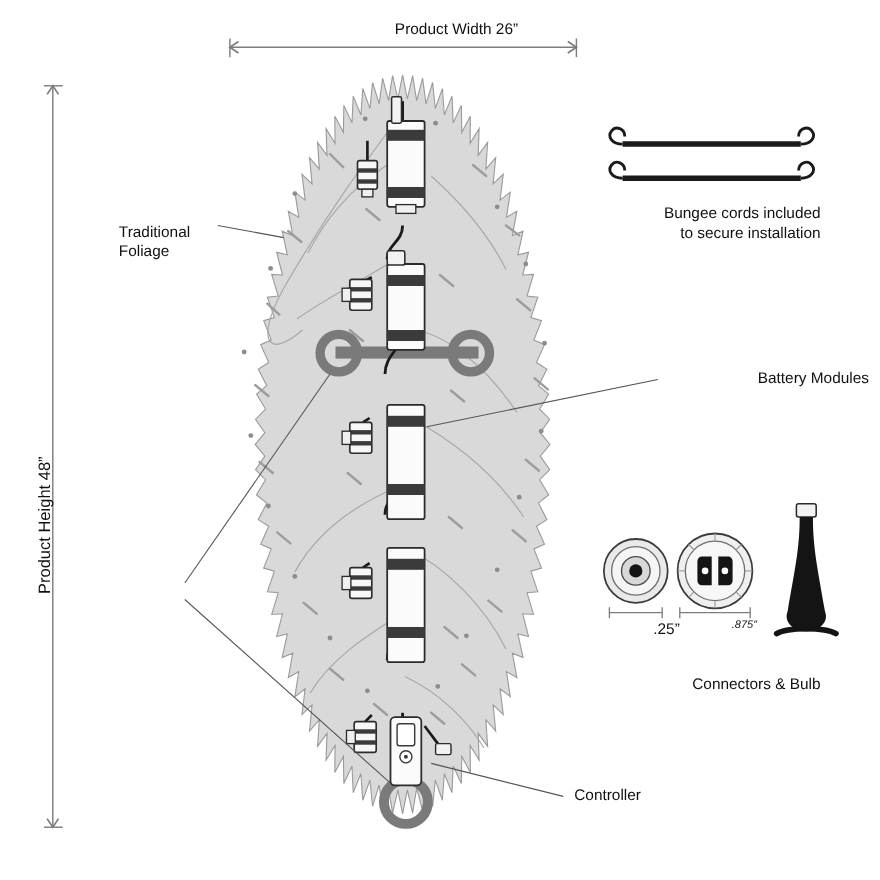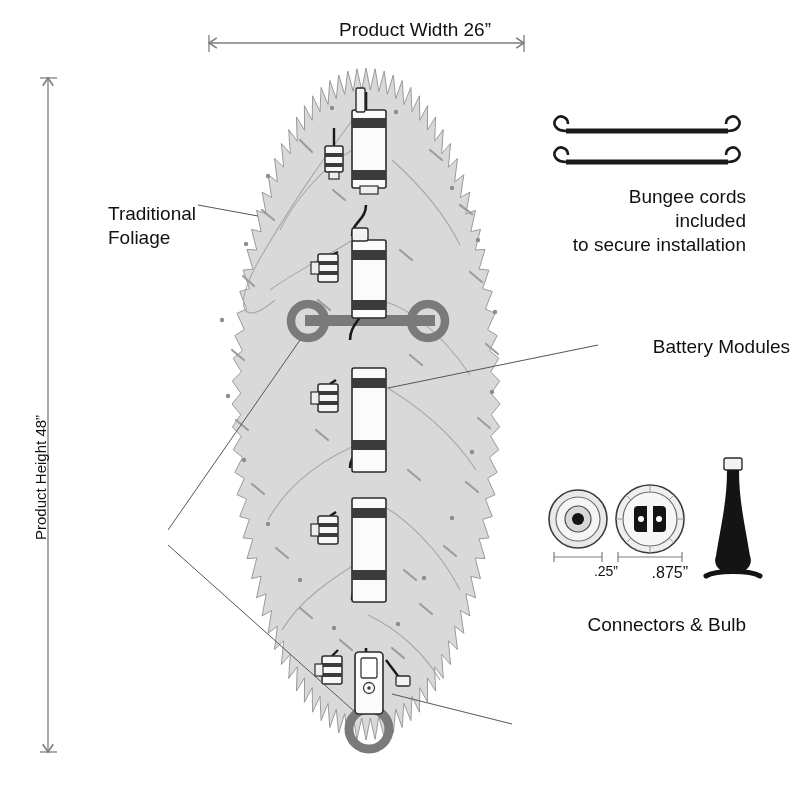--- a/index.html
+++ b/index.html
@@ -22,21 +22,21 @@
   svg.layer {
     position: absolute;
     left: 0;
     top: 0;
     width: 800px;
     height: 800px;
   }
   .lbl {
     position: absolute;
     font-family: "Liberation Sans", sans-serif;
-    font-size: 19px;
+    font-size: 14px;
     color: #111111;
     line-height: 1.25;
     white-space: pre-line;
   }
   .lbl.center {
     text-align: right;
   }
   .vert {
     position: absolute;
     transform-origin: 0 0;
@@ -331,23 +331,24 @@
   <div class="lbl" style="left:305px; top:18px; width:220px; text-align:center;">Product Width 26”</div>
 
   <div class="vert" style="left:32px; top:540px;">Product Height 48”</div>
 
   <div class="lbl" style="left:108px; top:172px; width:150px;margin-top:30px;">Traditional
 Foliage</div>
 
   <div class="lbl" style="left:610px; top:335px; width:180px;text-align:right;">Battery Modules</div>
 
 
+  <div class="lbl" style="left:522px; top:714px; width:160px;">Controller</div>
 
   <div class="lbl center" style="left:566px; top:185px; width:180px;">Bungee cords included
 to secure installation</div>
 
   <div class="lbl center" style="left:538px; top:563px; width:80px; font-size:14px;">.25”</div>
 
-  <div class="lbl center" style="left:612px; top:563px; width:76px; font-size:16px;">.875”</div>
+  <div class="lbl center" style="left:612px; top:563px; width:76px; font-size:10px;font-style:italic;">.875”</div>
 
   <div class="lbl center" style="left:568px; top:613px; width:178px;">Connectors &amp; Bulb</div>
 
 </div>
 
 </body></html>

